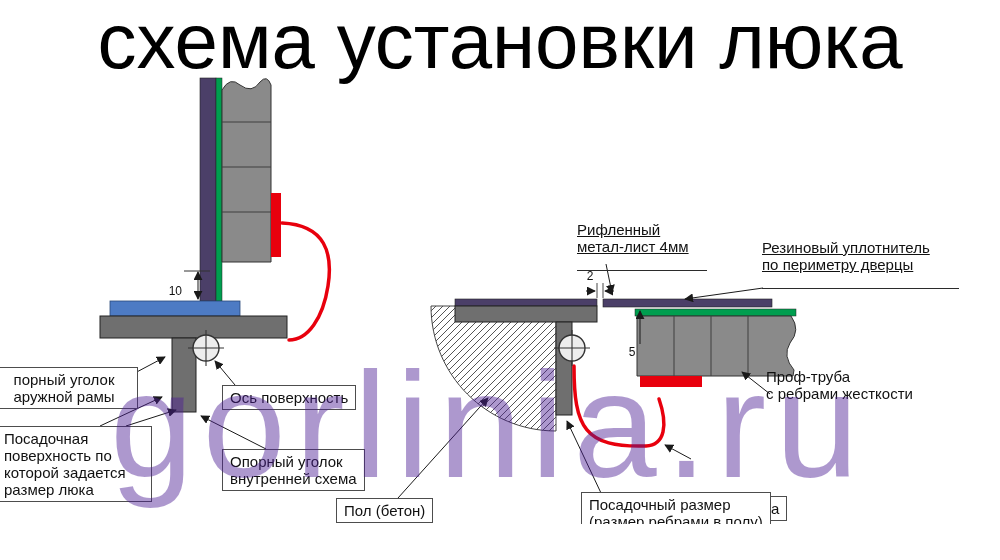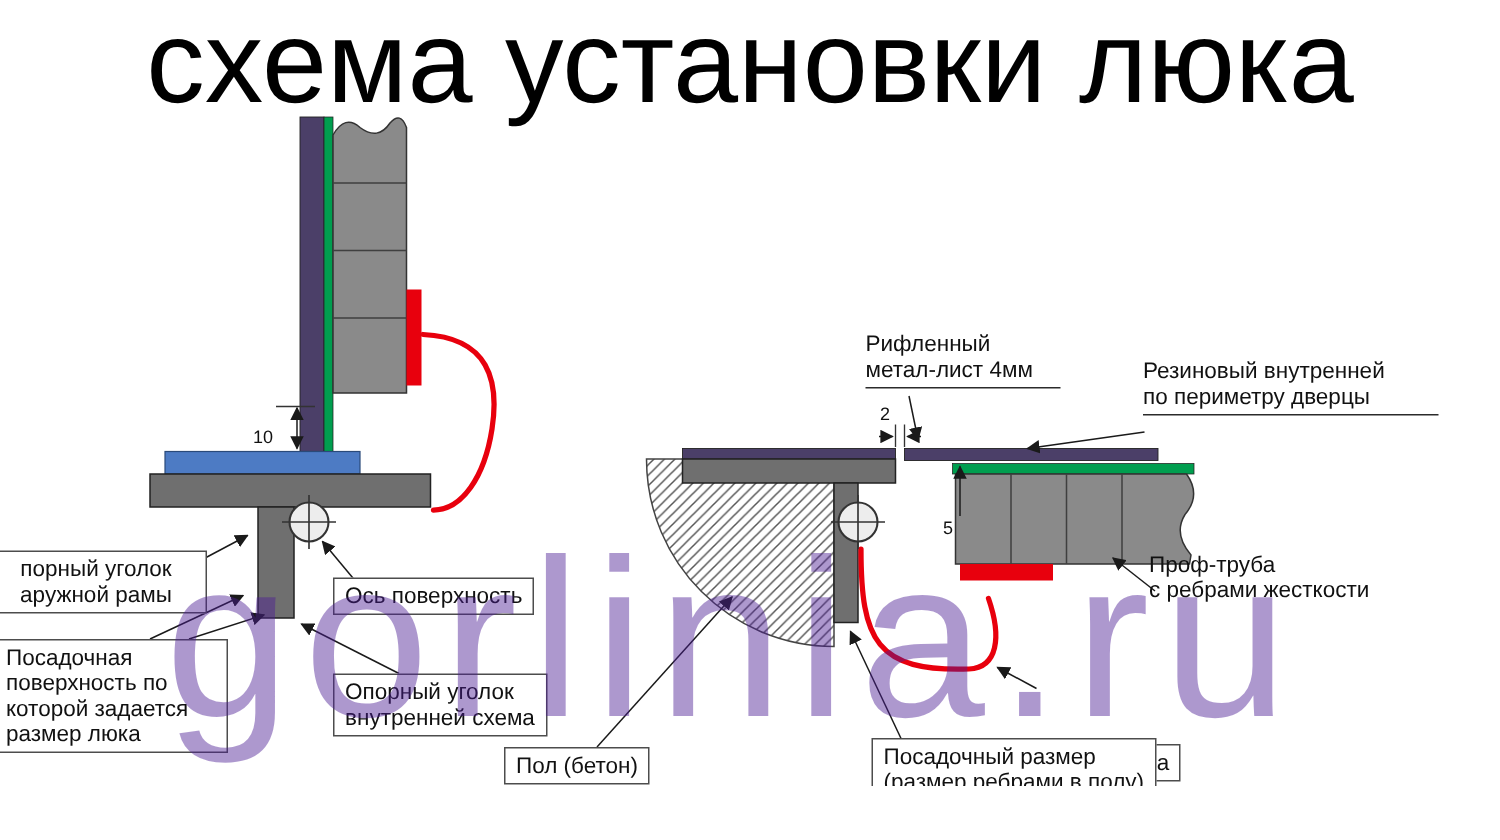--- a/index.html
+++ b/index.html
@@ -4,21 +4,21 @@
 <style>
   html,body{margin:0;padding:0;background:#fff;}
   .canvas{position:relative;width:1000px;height:524px;background:#fff;overflow:hidden;
           font-family:"Liberation Sans",sans-serif;}
   .title{position:absolute;left:0;right:0;top:2px;text-align:center;font-size:78px;
          line-height:1.0;color:#000;z-index:2;font-weight:400;}
   svg.diagram{position:absolute;left:0;top:0;z-index:1;}
   .lbl{position:absolute;font:15px/17px "Liberation Sans",sans-serif;color:#111;
        white-space:pre-line;z-index:3;}
   .box{border:1px solid #4d4d4d;background:#fff;padding:3px 7px;}
-  .uline{border-bottom:1.5px solid #2b2b2b;padding-bottom:3px;}
+  .uline{border-bottom:1.5px solid #2b2b2b;padding-bottom:15px;text-decoration:underline;}
   .ctr{text-align:center;}
   .watermark{position:absolute;left:110px;top:350px;font-size:150px;line-height:1;
              letter-spacing:9px;color:#4c1d95;opacity:.45;z-index:4;pointer-events:none;}
   .dim{font:12px "Liberation Sans",sans-serif;fill:#111;}
 </style>
 </head>
 <body>
 
 <div class="canvas">
 
@@ -113,21 +113,21 @@
 размер люка</div>
 
   <div class="lbl box" style="left:222px;top:385px;">Ось поверхность</div>
 
   <div class="lbl box" style="left:222px;top:449px;">Опорный уголок
 внутренней схема</div>
 
   <div class="lbl uline" style="left:577px;top:221px;width:130px;">Рифленный
 метал-лист 4мм</div>
 
-  <div class="lbl uline" style="left:762px;top:239px;width:197px;">Резиновый внутренней
+  <div class="lbl uline" style="left:762px;top:239px;width:197px;">Резиновый уплотнитель
 по периметру дверцы</div>
 
   <div class="lbl" style="left:766px;top:368px;">Проф-труба
 с ребрами жесткости</div>
 
   <div class="lbl box" style="left:690px;top:448px;margin-top:48px;">Петля люка</div>
 
   <div class="lbl box" style="left:336px;top:498px;text-align:center;">Пол (бетон)</div>
 
   <div class="lbl box" style="left:581px;top:492px;">Посадочный размер

